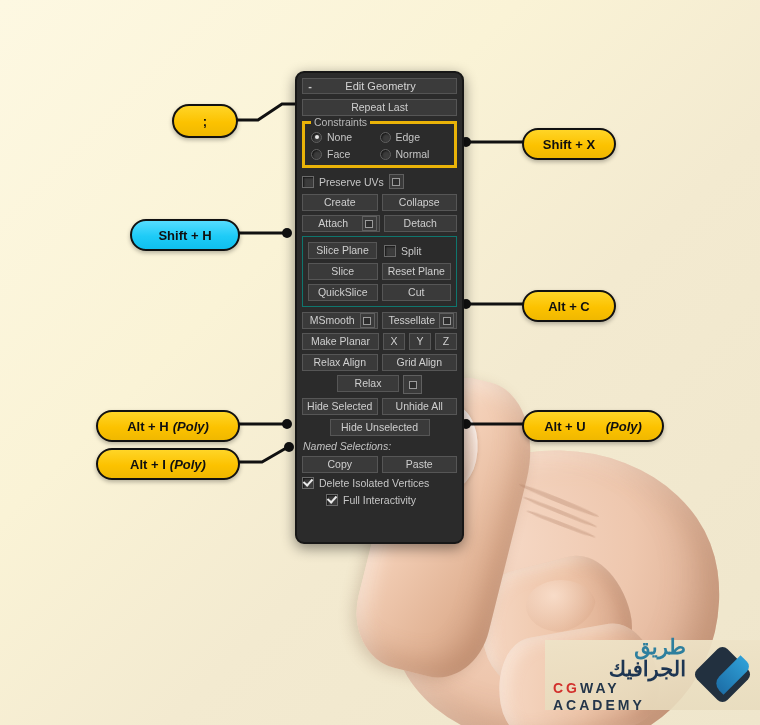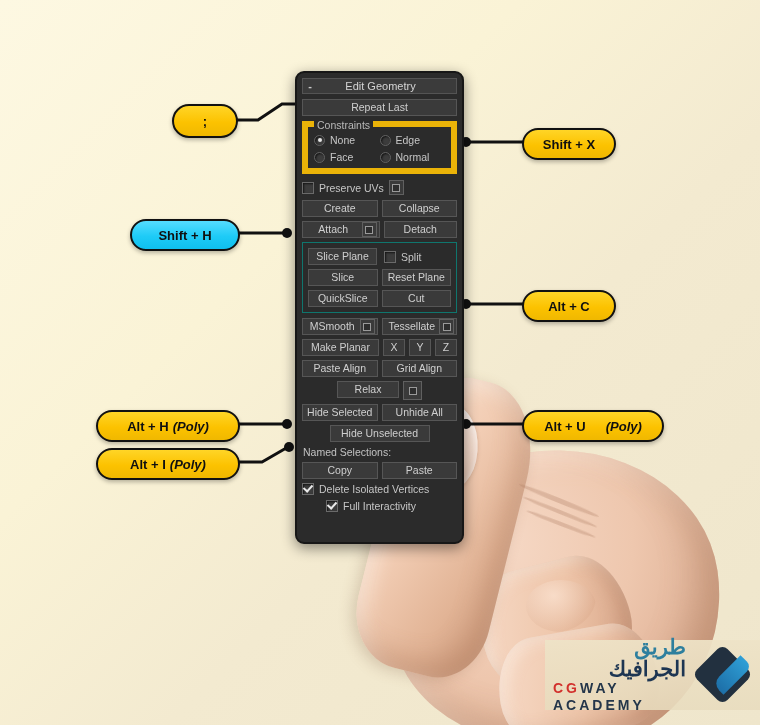--- a/index.html
+++ b/index.html
@@ -56,21 +56,21 @@
   .btn{
     background:#3a3a3a;border:1px solid #565656;color:#cfcfcf;
     font-size:10.5px;line-height:15px;height:17px;text-align:center;box-sizing:border-box;
     font-family:"Liberation Sans", sans-serif;user-select:none;
   }
   .row{display:flex;gap:4px;margin-bottom:4px;}
   .row>.btn{flex:1;}
   .wide{width:100%;margin-bottom:5px;}
 
   .group{
-    border:6px solid #eab308;margin-bottom:6px;padding:7px 6px 5px 6px;position:relative;
+    border:3px solid #eab308;margin-bottom:6px;padding:7px 6px 5px 6px;position:relative;
   }
   .group>.glabel{
     position:absolute;top:-7px;left:6px;background:#2b2b2b;padding:0 3px;
     color:#b9b9b9;font-size:10.5px;line-height:11px;
   }
   .radio-grid{display:grid;grid-template-columns:1fr 1fr;row-gap:5px;}
   .rad{display:flex;align-items:center;gap:5px;color:#c6c6c6;font-size:10.5px;}
   .rad .dot{
     width:9px;height:9px;border-radius:50%;background:#3c3c3c;
     border:1px solid #606060;box-shadow:inset 1px 1px 2px rgba(0,0,0,.7);
@@ -87,21 +87,21 @@
     content:"";position:absolute;left:2px;top:-1px;width:4px;height:7px;
     border:solid #eaeaea;border-width:0 2px 2px 0;transform:rotate(42deg);
   }
   .settings{
     width:13px;height:13px;background:#3a3a3a;border:1px solid #606060;flex:none;
     display:flex;align-items:center;justify-content:center;
   }
   .settings::after{content:"";width:6px;height:6px;border:1px solid #9a9a9a;background:#2d2d2d;}
 
   .sub{border:1px solid #0f766e;padding:5px;margin-bottom:5px;}
-  .lblrow{color:#c2c2c2;font-size:10.5px;margin:2px 0 4px 1px;}
+  .lblrow{color:#c2c2c2;font-size:10.5px;margin:2px 0 4px 1px;font-style:italic;}
   .center-row{display:flex;justify-content:center;gap:4px;margin-bottom:4px;}
   .xyz{width:22px;}
 
   
   .callout{
     position:absolute;display:flex;align-items:center;justify-content:center;
     border:2.5px solid #111;border-radius:999px;
     font-weight:bold;font-size:13px;color:#101010;white-space:nowrap;
     box-shadow:0 2px 4px rgba(0,0,0,.28);
   }
@@ -243,21 +243,21 @@
     </div>
 
     <div class="row">
       <div class="btn">Make Planar</div>
       <div class="btn xyz" style="flex:none;">X</div>
       <div class="btn xyz" style="flex:none;">Y</div>
       <div class="btn xyz" style="flex:none;">Z</div>
     </div>
 
     <div class="row">
-      <div class="btn">Paste Align</div>
+      <div class="btn">Relax Align</div>
       <div class="btn">Grid Align</div>
     </div>
 
     <div class="center-row">
       <div class="btn" style="width:62px;">Relax</div>
       <span class="settings" style="height:17px;width:17px;"></span>
     </div>
 
     <div class="row">
       <div class="btn">Hide Selected</div>

